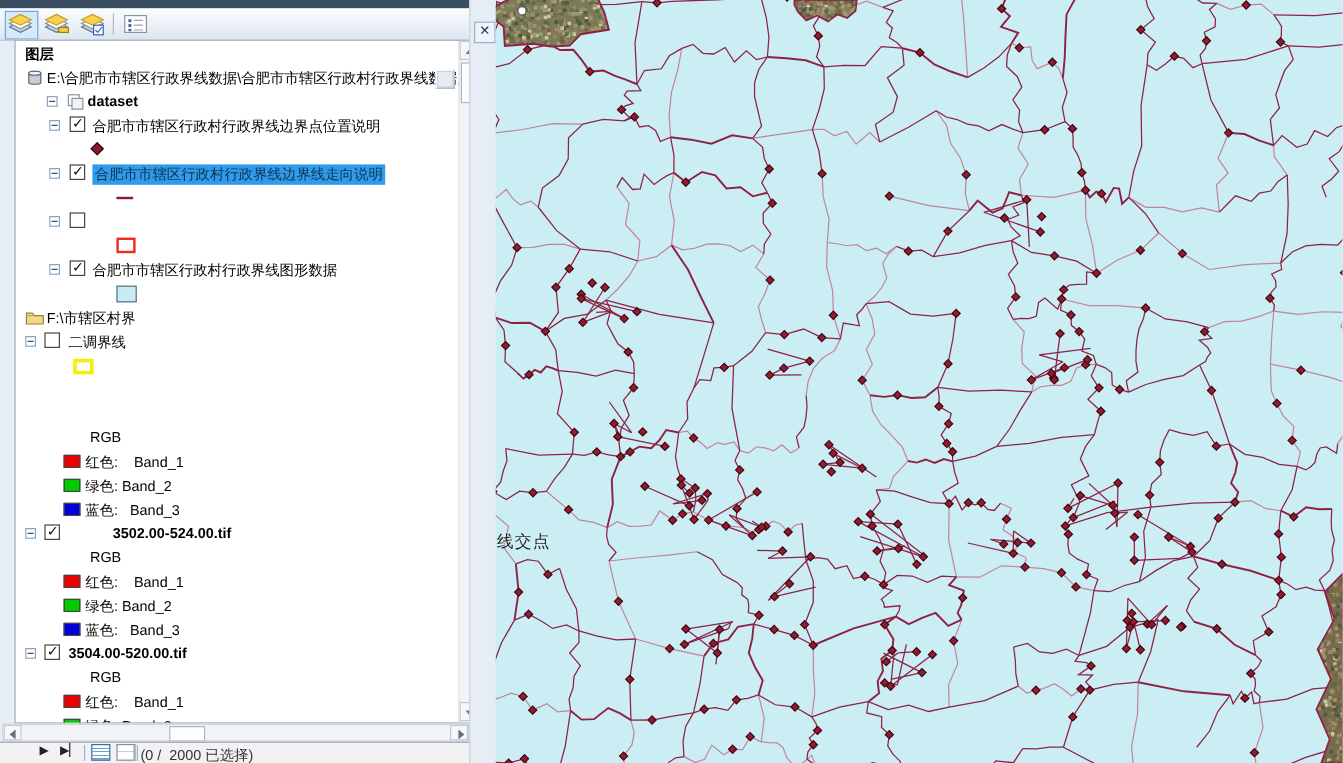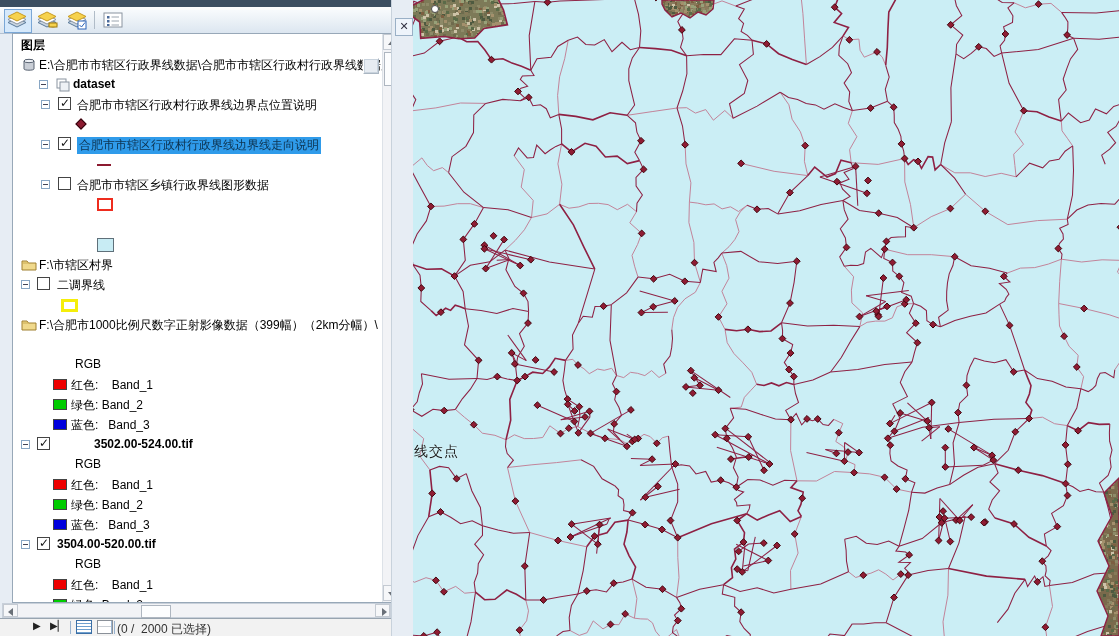--- a/index.html
+++ b/index.html
@@ -145,53 +145,48 @@
             <span class="expander" style="left: 28px;"></span>
             <span class="checkbox checked" style="left: 45px;"></span>
             <span class="tlabel selected" style="left: 64px;">合肥市市辖区行政村行政界线边界线走向说明</span>
           </div>
           <div class="trow" style="top: 121px;">
             <span class="sym line" style="left: 84px;"></span>
           </div>
           <div class="trow" style="top: 141px;">
             <span class="expander" style="left: 28px;"></span>
             <span class="checkbox" style="left: 45px;"></span>
-            <span class="tlabel" style="left: 64px;">合肥市市辖区乡镇行政界线图形数据</span>
           </div>
           <div class="trow" style="top: 161px;">
             <span class="sym rect-red" style="left: 84px;"></span>
+          </div>
+          <div class="trow" style="top: 181px;">
+            <span class="expander" style="left: 28px;"></span>
+            <span class="checkbox checked" style="left: 45px;"></span>
+            <span class="tlabel" style="left: 64px;">合肥市市辖区行政村行政界线图形数据</span>
           </div>
           <div class="trow" style="top: 201px;">
             <span class="sym rect-cyan" style="left: 84px;"></span>
           </div>
           <div class="trow" style="top: 221px;">
             <span class="ticon" style="left: 8px;">
               <svg width="16" height="16" viewBox="0 0 16 16">
                 <path d="M1 4 L6 4 L7.5 6 L15 6 L15 13 L1 13 Z" fill="#f0d98c" stroke="#a08030"></path>
                 <path d="M1 6 L7.5 6" stroke="#c8aa50"></path>
               </svg>
             </span>
             <span class="tlabel" style="left: 26px;">F:\市辖区村界</span>
           </div>
           <div class="trow" style="top: 241px;">
             <span class="expander" style="left: 8px;"></span>
             <span class="checkbox" style="left: 24px;"></span>
             <span class="tlabel" style="left: 44px;">二调界线</span>
           </div>
           <div class="trow" style="top: 261px;">
             <span class="sym rect-yellow" style="left: 48px;"></span>
-          </div>
-          <div class="trow" style="top: 281px;">
-            <span class="ticon" style="left: 8px;">
-              <svg width="16" height="16" viewBox="0 0 16 16">
-                <path d="M1 4 L6 4 L7.5 6 L15 6 L15 13 L1 13 Z" fill="#f0d98c" stroke="#a08030"></path>
-                <path d="M1 6 L7.5 6" stroke="#c8aa50"></path>
-              </svg>
-            </span>
-            <span class="tlabel" style="left: 26px;">F:\合肥市1000比例尺数字正射影像数据（399幅）（2km分幅）\</span>
           </div>
           <div class="trow" style="top: 321px;">
             <span class="tlabel" style="left: 62px;">RGB</span>
           </div>
           <div class="trow" style="top: 341px;">
             <span class="bandsw" style="left: 40px; background: rgb(238, 0, 0);"></span>
             <span class="tlabel" style="left: 58px;">红色:    Band_1</span>
           </div>
           <div class="trow" style="top: 361px;">
             <span class="bandsw" style="left: 40px; background: rgb(0, 204, 0);"></span>

